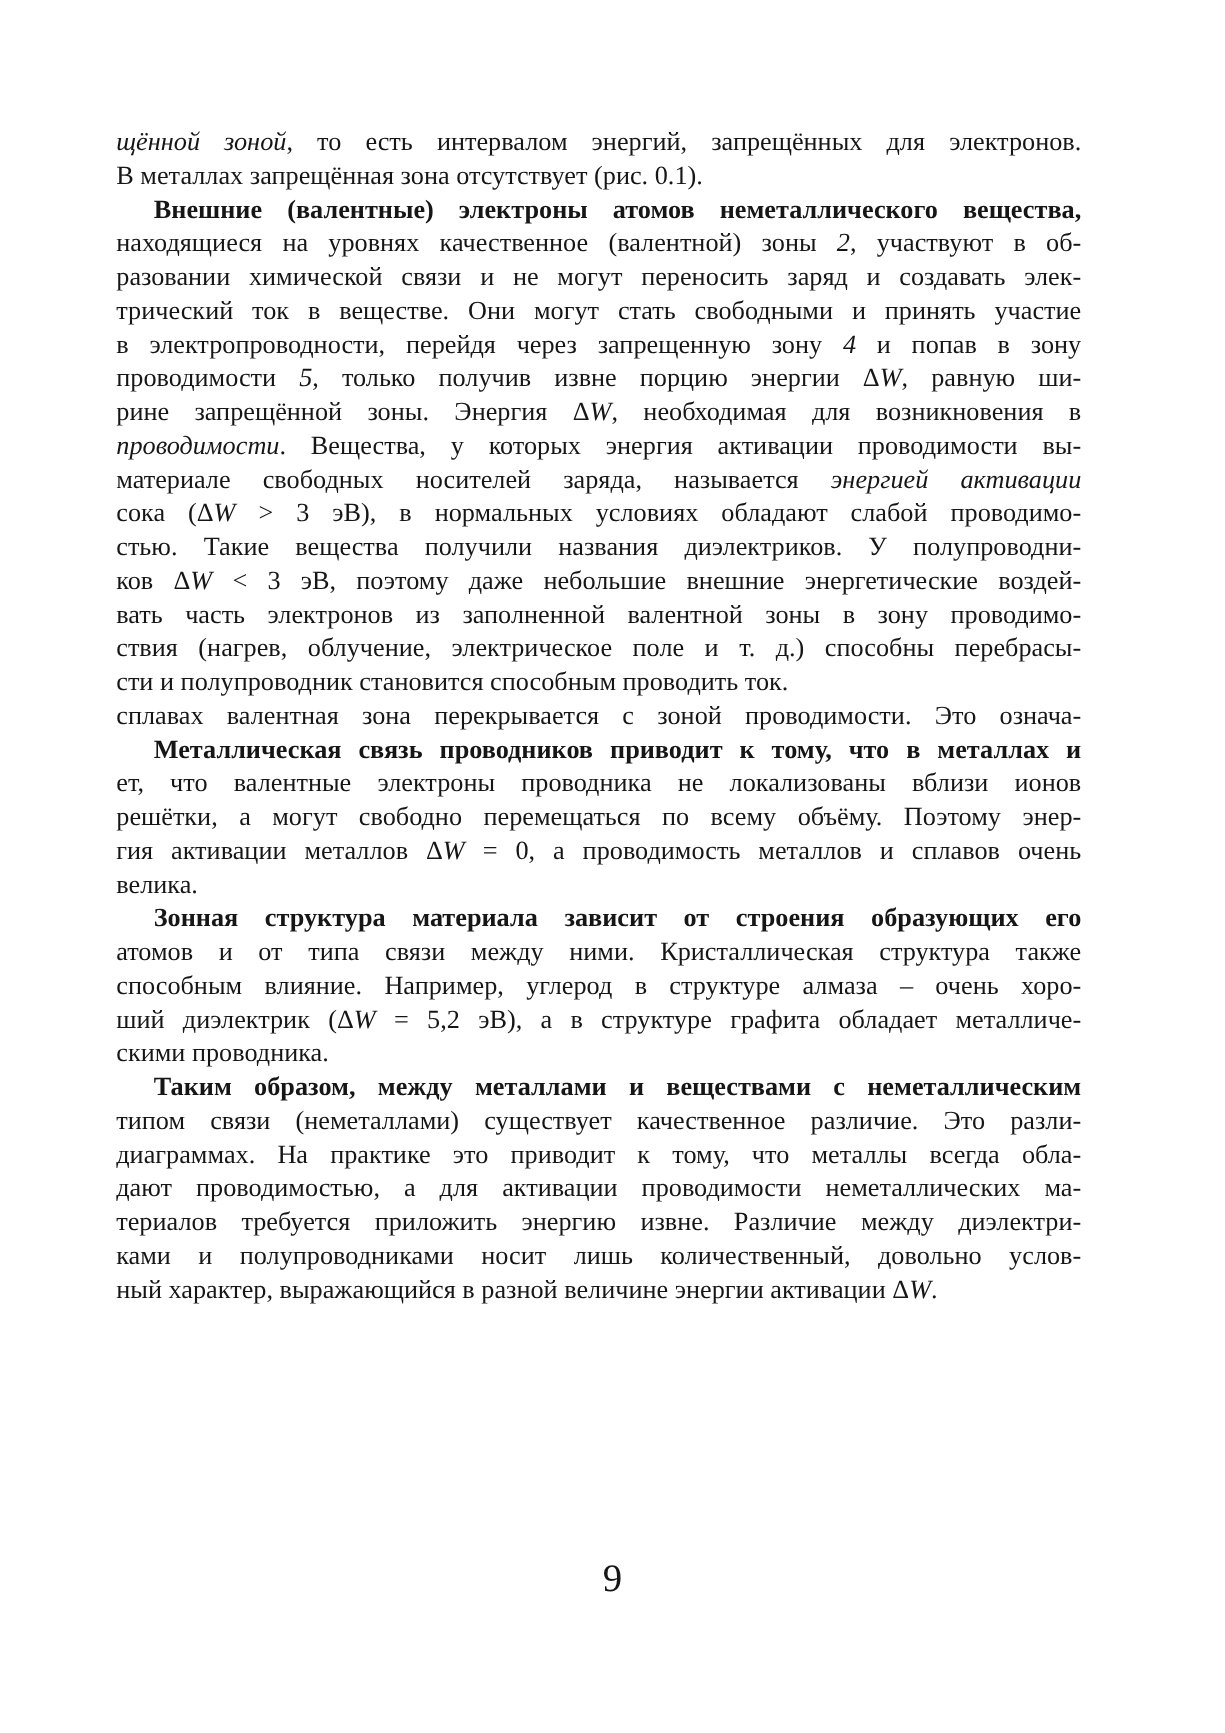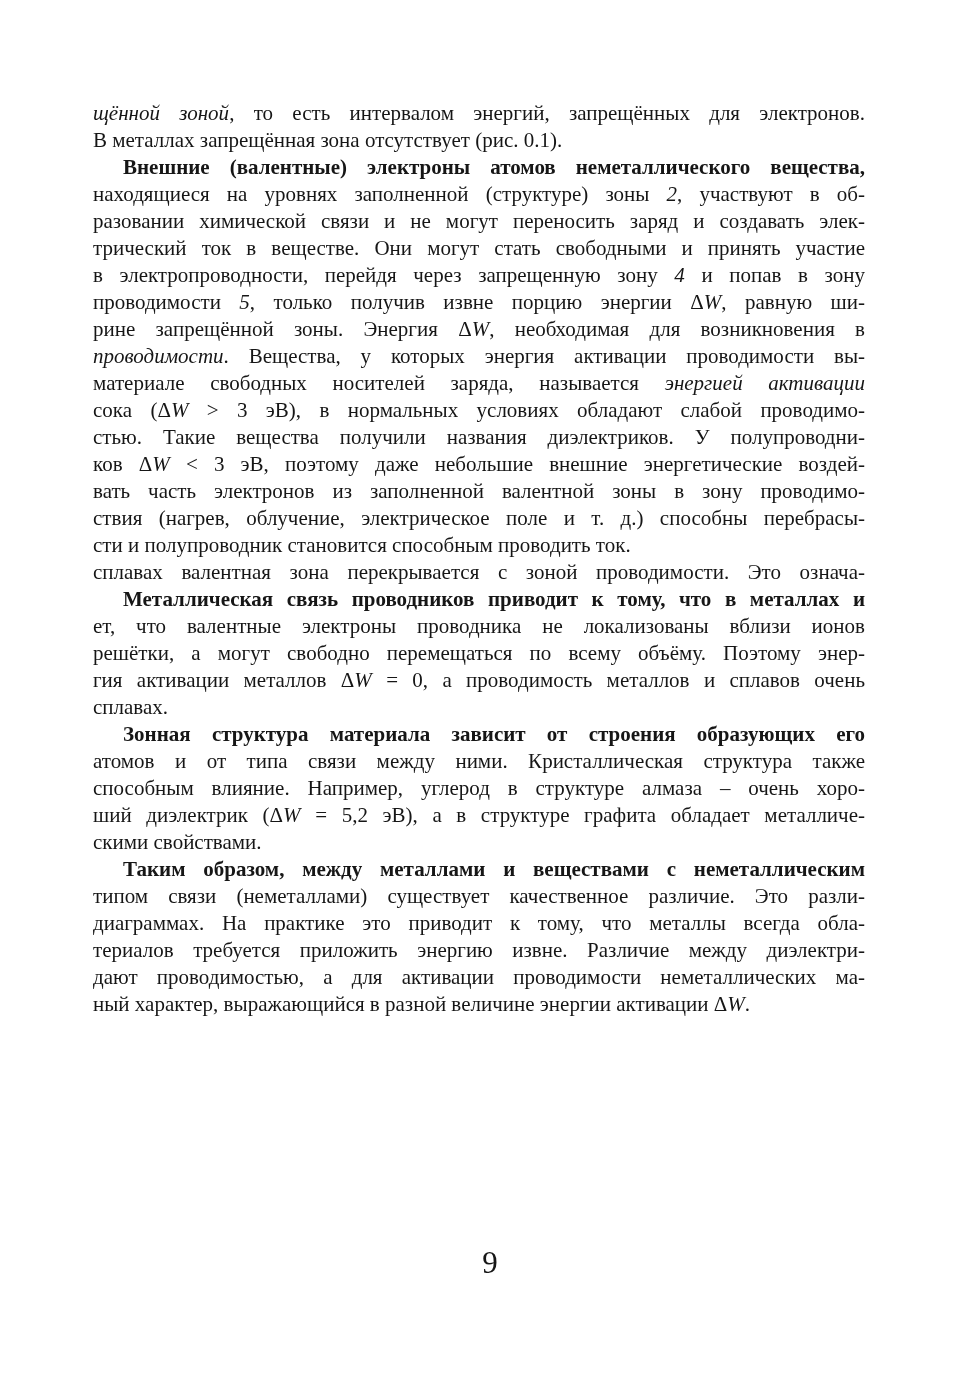--- a/index.html
+++ b/index.html
@@ -57,53 +57,54 @@
 <body>
 
 <div class="page">
   <div class="text-block">
       <div class="paragraph">
         <div class="line"><i>щённой зоной</i><span>, то есть интервалом энергий, запрещённых для электронов.</span></div>
         <div class="line lastline"><span>В металлах запрещённая зона отсутствует (рис. 0.1).</span></div>
       </div>
       <div class="paragraph">
         <div class="line indent"><span>Внешние (валентные) электроны атомов неметаллического вещества,</span></div>
-        <div class="line"><span>находящиеся на уровнях заполненной (структуре) зоны </span><i>2</i><span>, участвуют в об-</span></div>
+        <div class="line"><span>находящиеся на уровнях качественное (валентной) зоны </span><i>2</i><span>, участвуют в об-</span></div>
         <div class="line"><span>разовании химической связи и не могут переносить заряд и создавать элек-</span></div>
         <div class="line"><span>трический ток в веществе. Они могут стать свободными и принять участие</span></div>
         <div class="line"><span>в электропроводности, перейдя через запрещенную зону </span><i>4</i><span> и попав в зону</span></div>
         <div class="line"><span>проводимости </span><i>5</i><span>, только получив извне порцию энергии Δ</span><i>W</i><span>, равную ши-</span></div>
         <div class="line"><span>рине запрещённой зоны. Энергия Δ</span><i>W</i><span>, необходимая для возникновения в</span></div>
         <div class="line"><i>проводимости</i><span>. Вещества, у которых энергия активации проводимости вы-</span></div>
         <div class="line"><span>материале свободных носителей заряда, называется </span><i>энергией активации</i></div>
         <div class="line"><span>сока (Δ</span><i>W</i><span> &gt; 3 эВ), в нормальных условиях обладают слабой проводимо-</span></div>
         <div class="line"><span>стью. Такие вещества получили названия диэлектриков. У полупроводни-</span></div>
         <div class="line"><span>ков Δ</span><i>W</i><span> &lt; 3 эВ, поэтому даже небольшие внешние энергетические воздей-</span></div>
         <div class="line"><span>вать часть электронов из заполненной валентной зоны в зону проводимо-</span></div>
         <div class="line"><span>ствия (нагрев, облучение, электрическое поле и т. д.) способны перебрасы-</span></div>
         <div class="line lastline"><span>сти и полупроводник становится способным проводить ток.</span></div>
       </div>
       <div class="paragraph">
         <div class="line"><span>сплавах валентная зона перекрывается с зоной проводимости. Это означа-</span></div>
         <div class="line indent"><span>Металлическая связь проводников приводит к тому, что в металлах и</span></div>
         <div class="line"><span>ет, что валентные электроны проводника не локализованы вблизи ионов</span></div>
         <div class="line"><span>решётки, а могут свободно перемещаться по всему объёму. Поэтому энер-</span></div>
         <div class="line"><span>гия активации металлов Δ</span><i>W</i><span> = 0, а проводимость металлов и сплавов очень</span></div>
-        <div class="line lastline"><span>сплавах.</span></div>
+        <div class="line lastline"><span>велика.</span></div>
       </div>
       <div class="paragraph">
         <div class="line indent"><span>Зонная структура материала зависит от строения образующих его</span></div>
         <div class="line"><span>атомов и от типа связи между ними. Кристаллическая структура также</span></div>
         <div class="line"><span>способным влияние. Например, углерод в структуре алмаза – очень хоро-</span></div>
         <div class="line"><span>ший диэлектрик (Δ</span><i>W</i><span> = 5,2 эВ), а в структуре графита обладает металличе-</span></div>
-        <div class="line lastline"><span>скими свойствами.</span></div>
+        <div class="line lastline"><span>скими проводника.</span></div>
       </div>
       <div class="paragraph">
         <div class="line indent"><span>Таким образом, между металлами и веществами с неметаллическим</span></div>
         <div class="line"><span>типом связи (неметаллами) существует качественное различие. Это разли-</span></div>
         <div class="line"><span>диаграммах. На практике это приводит к тому, что металлы всегда обла-</span></div>
+        <div class="line"><span>дают проводимостью, а для активации проводимости неметаллических ма-</span></div>
         <div class="line"><span>териалов требуется приложить энергию извне. Различие между диэлектри-</span></div>
-        <div class="line"><span>дают проводимостью, а для активации проводимости неметаллических ма-</span></div>
+        <div class="line"><span>ками и полупроводниками носит лишь количественный, довольно услов-</span></div>
         <div class="line lastline"><span>ный характер, выражающийся в разной величине энергии активации Δ</span><i>W</i><span>.</span></div>
       </div>
     </div>
   <div class="page-number">9</div>
 </div>
 
 </body></html>

